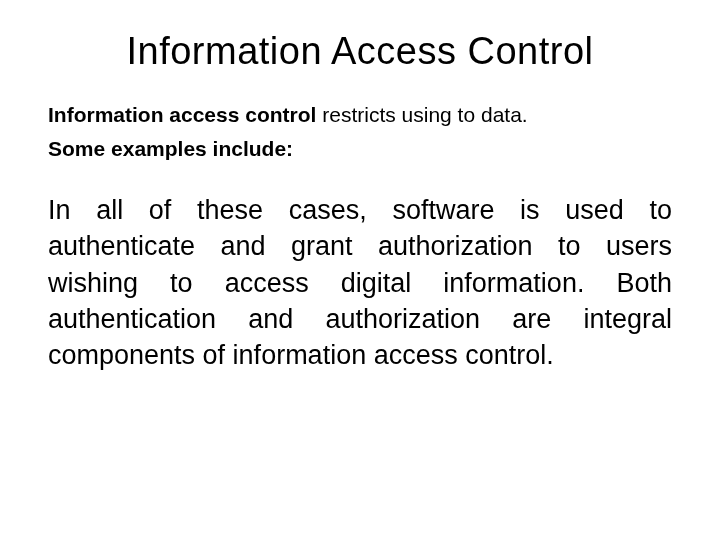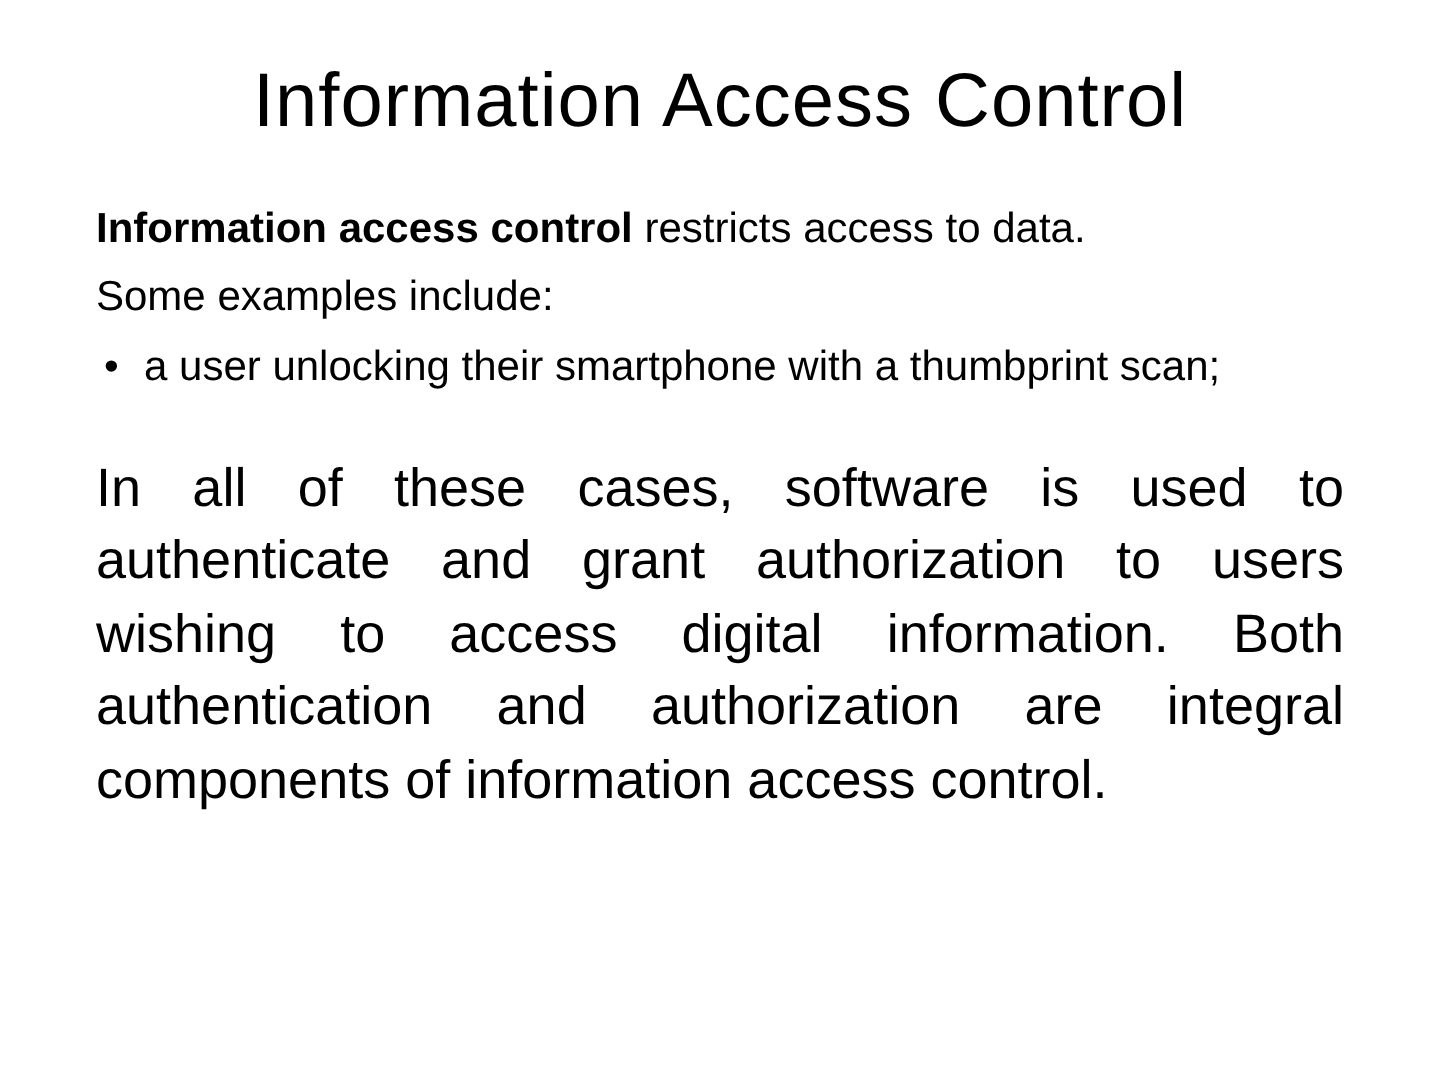--- a/index.html
+++ b/index.html
@@ -27,20 +27,21 @@
       line-height: 1.35;
       margin-bottom: 6px;
     }
     .intro .bold {
       font-weight: bold;
     }
     .examples-intro {
       font-size: 21px;
       line-height: 1.35;
       margin-bottom: 6px;
+      font-weight: bold;
     }
     ul {
       list-style: none;
       margin-bottom: 28px;
     }
     li {
       font-size: 21px;
       line-height: 1.35;
       text-align: justify;
       padding-left: 24px;
@@ -59,22 +60,21 @@
       text-align: justify;
       margin-top: 26px;
     }
   </style>
 </head>
 <body>
 
 <h1 class="title">Information Access Control</h1>
 
 <p class="intro">
-  <span class="bold">Information access control</span><span> restricts access to data.</span>
+  <span class="bold">Information access control</span><span> restricts using to data.</span>
 </p>
 
 <p class="examples-intro">Some examples include:</p>
 
 <ul>
-  <li>a user unlocking their smartphone with a thumbprint scan;</li>
 </ul>
 
 <p class="conclusion">In all of these cases, software is used to authenticate and grant authorization to users wishing to access digital information. Both authentication and authorization are integral components of information access control.</p>
 
 </body></html>

